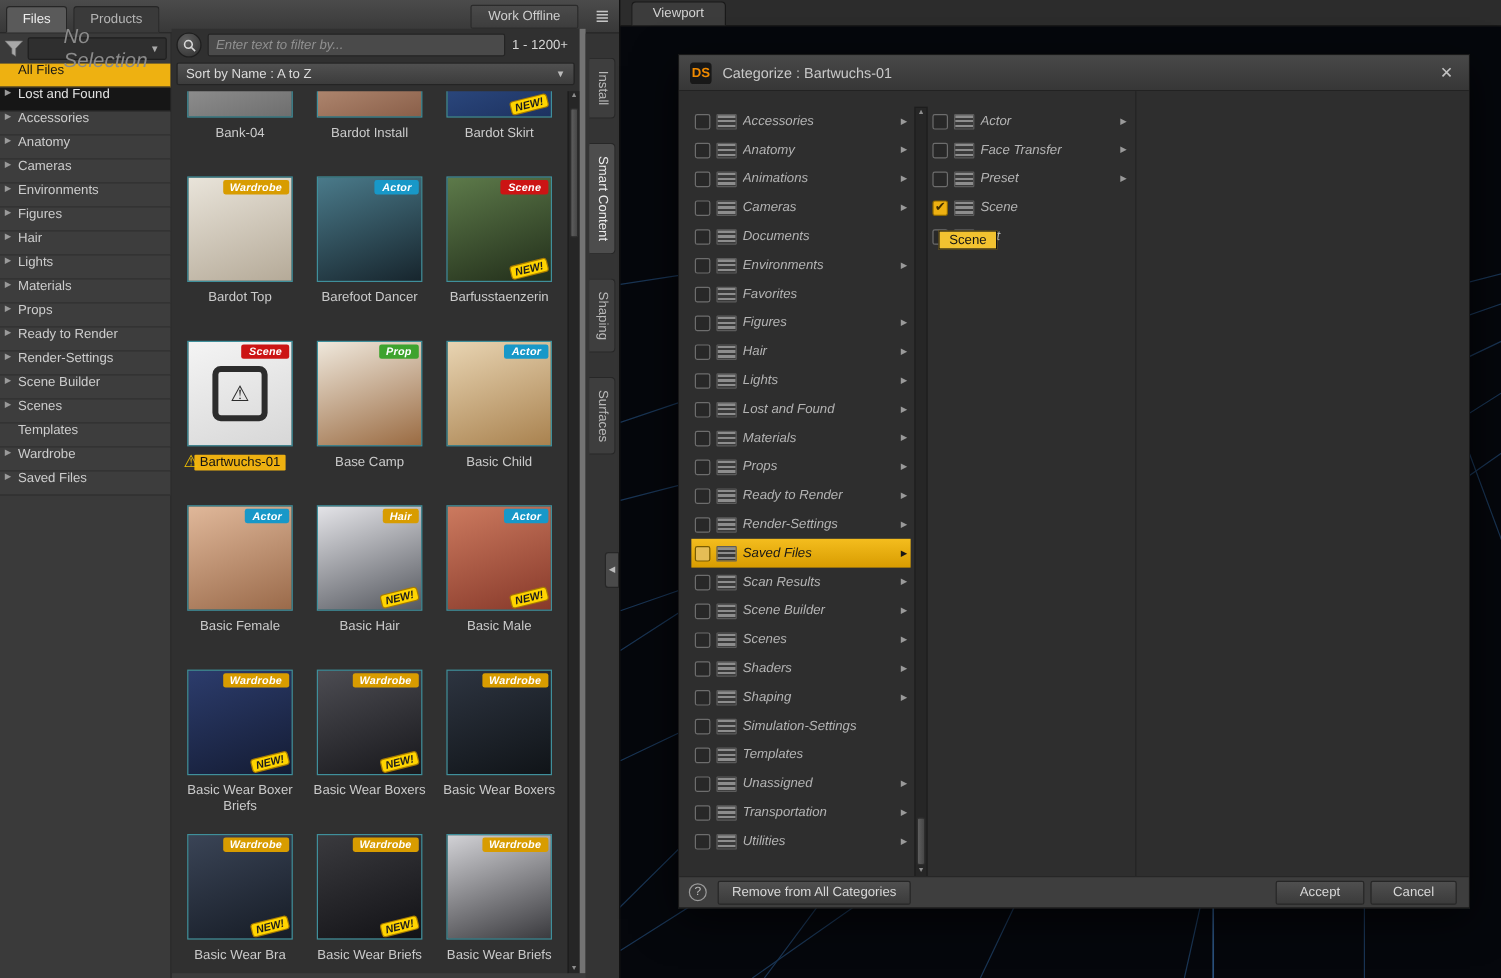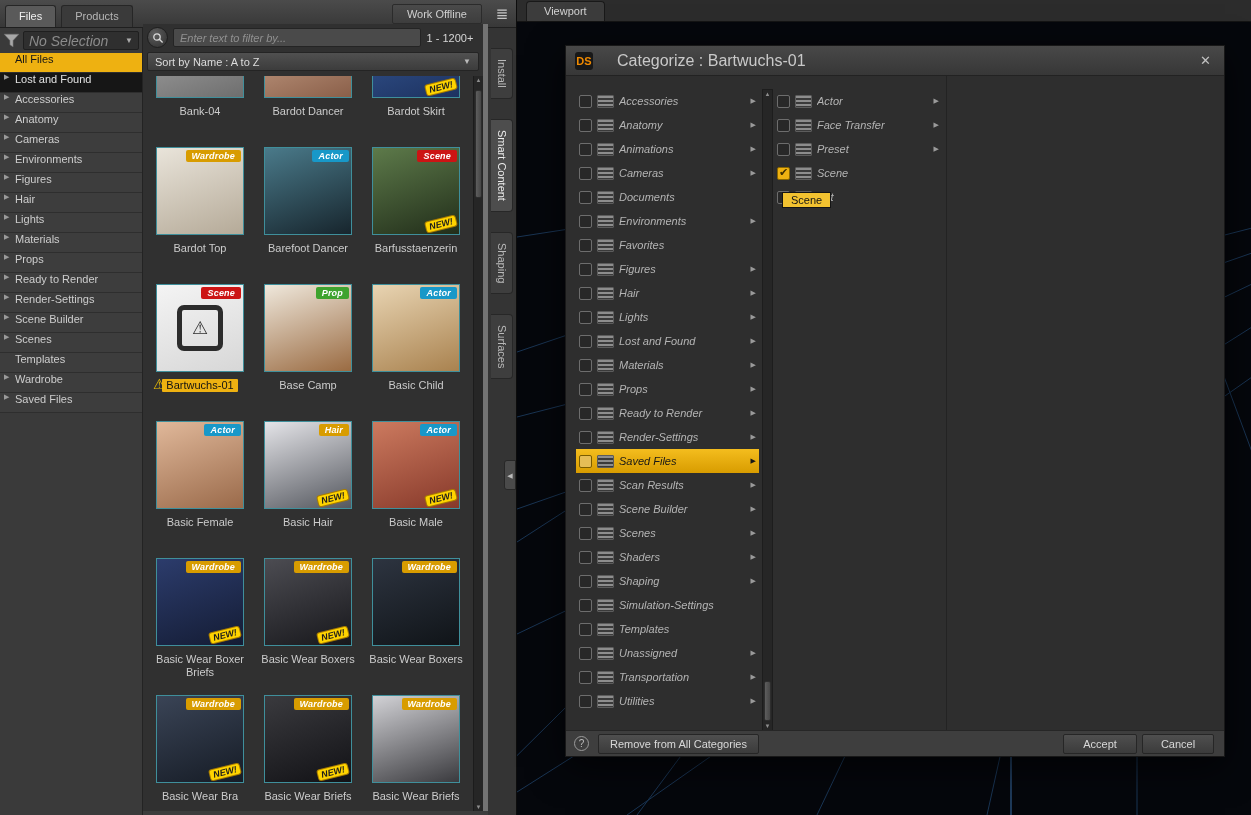--- a/index.html
+++ b/index.html
@@ -18,21 +18,21 @@
   .pane-menu { position:absolute; left:492px; top:3px; width:20px; height:22px; color:#c5c5c5;
     font-size:15px; line-height:22px; text-align:center; }
 
   
   .sidebar { position:absolute; left:0; top:28px; width:143px; height:787px;
     background:#3a3a3a; border-right:1px solid #232323; }
   .sel-row { display:flex; align-items:center; height:25px; padding:2px 3px; background:#3a3a3a; }
   .funnel { width:17px; height:17px; margin-right:3px; }
   .sel-drop { flex:1; height:19px; background:#2f2f2f; border:1px solid #1f1f1f; border-radius:2px;
     display:flex; align-items:center; padding:0 5px; }
-  .sel-drop .txt { flex:1; font-size:14px; font-style:italic; color:#8b8b8b; }
+  .sel-drop .txt { flex:1; font-size:17px; font-style:italic; color:#8b8b8b;margin-left:24px; }
   .sel-drop .car { font-size:8px; color:#aaa; }
   .side-list { }
   .side-item { height:20px; display:flex; align-items:flex-start; padding-left:4px; font-size:11px;
     color:#cdcdcd; background:#3d3d3d; border-bottom:1px solid #2e2e2e; }
   .side-arrow { width:11px; font-size:7px; color:#9a9a9a; }
   .side-item.selected { background:#eeb111; color:#161616; }
   .side-item.selected .side-arrow { color:#161616; }
   .side-item.highlighted { background:#161616; color:#e2e2e2; }
 
   
@@ -94,21 +94,21 @@
     border:1px solid #191919; border-bottom:none; border-radius:4px 4px 0 0; }
   .vp-canvas { position:absolute; left:0; right:0; top:22px; bottom:0; background:#05070c; }
 
   
   .dialog { position:absolute; left:565px; top:45px; width:660px; height:712px; background:#383838;
     border:1px solid #181818; box-shadow:0 10px 34px rgba(0,0,0,.65); }
   .dlg-title { height:30px; background:linear-gradient(#484848,#373737); border-bottom:1px solid #222;
     display:flex; align-items:center; padding:0 9px; }
   .dlg-logo { width:18px; height:18px; background:#181818; color:#f08a00; font-size:11px; font-weight:bold;
     display:flex; align-items:center; justify-content:center; border-radius:3px; flex:none; }
-  .dlg-title-text { margin-left:24px; font-size:16px; color:#c9c9c9; }
+  .dlg-title-text { margin-left:9px; font-size:12px; color:#c9c9c9; }
   .dlg-close { margin-left:auto; color:#c2c2c2; font-size:13px; padding:2px 4px; }
   .dlg-body { position:absolute; left:0; right:0; top:30px; bottom:26px; background:#2e2e2e; }
 
   .cat-col { position:absolute; left:10px; top:13px; width:183px; height:642px; overflow:hidden; }
   .sub-col { position:absolute; left:208px; top:13px; width:168px; }
   .right-empty { position:absolute; left:380px; top:0; right:0; bottom:0;
     border-left:1px solid #232323; background:#2e2e2e; }
 
   .cat-row { height:24px; display:flex; align-items:center; padding:0 3px; }
   .cb { width:13px; height:13px; background:#282828; border:1px solid #6d6d6d; border-radius:2px;
@@ -265,21 +265,21 @@
 
     <span class="tname">Bank-04</span>
   </div>
         <div class="cell">
     <div class="timg" style="background: linear-gradient(160deg, rgb(216, 179, 154), rgb(138, 95, 73));">
       
       
       
     </div>
 
-    <span class="tname">Bardot Dancer</span>
+    <span class="tname">Bardot Install</span>
   </div>
         <div class="cell">
     <div class="timg" style="background: linear-gradient(160deg, rgb(58, 95, 158), rgb(29, 50, 96));">
 
       <span class="newtag">NEW!</span>
 
     </div>
 
     <span class="tname">Bardot Skirt</span>
   </div>

